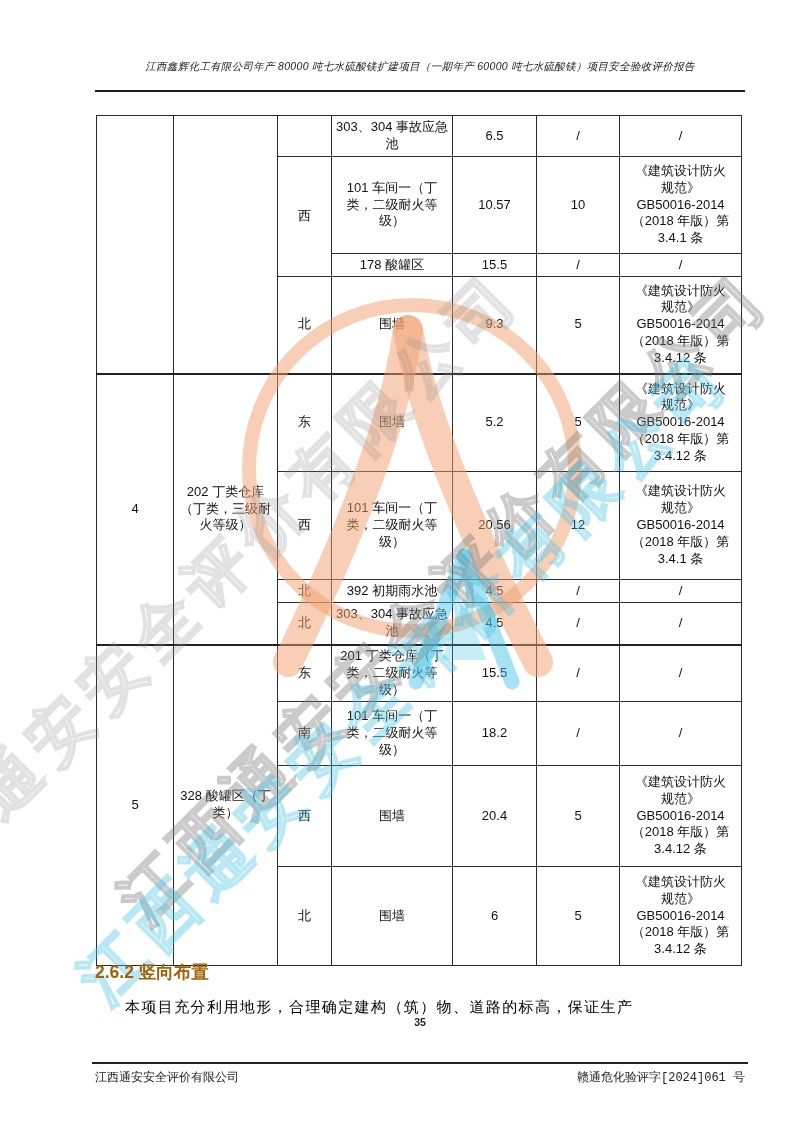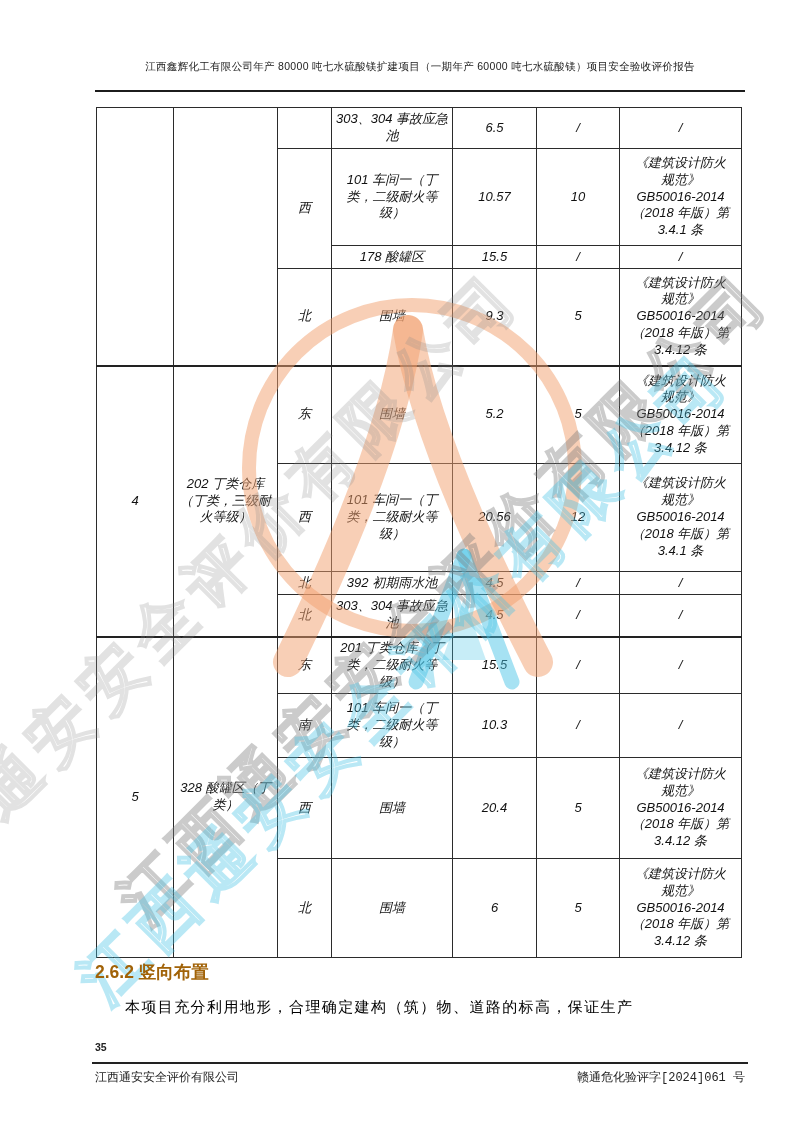--- a/index.html
+++ b/index.html
@@ -2,45 +2,45 @@
 <html><head>
 <meta charset="utf-8">
 <style>
   html,body{margin:0;padding:0;background:#888;}
   .page{
     position:relative;width:794px;height:1123px;margin:0 auto;background:#ffffff;
     font-family:"Liberation Sans","DejaVu Sans",sans-serif;color:#1a1a1a;overflow:hidden;
   }
   
   .doc-header{position:absolute;left:95px;top:60px;width:650px;font-size:10.5px;
-    letter-spacing:.3px;text-align:center;white-space:nowrap;color:#222;}
+    letter-spacing:.3px;text-align:center;white-space:nowrap;color:#222;font-style:italic;}
   .header-rule{position:absolute;left:95px;top:90px;width:650px;height:2px;background:#1c1c1c;}
   
-  table.spacing{position:absolute;left:96px;top:107px;border-collapse:collapse;table-layout:fixed;
-    width:646px;border:1.5px solid #2b2b2b;font-style:italic;}
+  table.spacing{position:absolute;left:96px;top:115px;border-collapse:collapse;table-layout:fixed;
+    width:646px;border:1.5px solid #2b2b2b;}
   table.spacing td{border:1px solid #2b2b2b;text-align:center;vertical-align:middle;
     font-size:13px;line-height:1.3;padding:1px 2px;white-space:pre-line;color:#111;}
   td.num{font-size:13.5px;}
   td.basis{font-size:12.3px;line-height:1.45;}
   tr.sec td{border-top:2px solid #222;}
   
   .wm{position:absolute;inset:0;pointer-events:none;}
   .wm-diag{position:absolute;white-space:nowrap;font-size:64px;letter-spacing:10px;font-weight:700;
     color:transparent;-webkit-text-stroke:2px rgba(125,125,125,0.40);transform:rotate(-45deg);
     transform-origin:0 0;}
   .wm-diag.gray1{left:100px;top:880px;}
   .wm-diag.gray2{left:-150px;top:880px;-webkit-text-stroke:2px rgba(140,140,140,0.25);}
   .wm-diag.cyan1{left:60px;top:960px;-webkit-text-stroke:2px rgba(70,195,230,0.38);}
   .wm-red{position:absolute;left:272px;top:744px;font-size:62px;font-weight:700;letter-spacing:13px;
     color:rgba(222,42,35,0.60);white-space:nowrap;}
   
   .section-heading{position:absolute;left:95px;top:960px;font-size:17.5px;font-weight:700;color:#a16207;}
   .body-paragraph{position:absolute;left:95px;top:995px;width:652px;font-size:15px;line-height:1.55;
     text-indent:2em;letter-spacing:1.4px;color:#000000;}
-  .page-number{position:absolute;left:95px;top:1041px;width:650px;text-align:left;font-size:10.5px;
+  .page-number{position:absolute;left:95px;top:1016px;width:650px;text-align:center;font-size:10.5px;
     font-weight:700;color:#222;}
   .footer-rule{position:absolute;left:92px;top:1062px;width:656px;height:1.5px;background:#222;}
   .doc-footer{position:absolute;left:95px;top:1069px;width:650px;font-size:12px;color:#222;}
   .doc-footer .left{float:left;}
   .doc-footer .right{float:right;font-family:Liberation Mono, monospace;}
 </style>
 </head>
 <body>
 
 <div class="page">
@@ -142,21 +142,21 @@
         <td rowspan="4">328 酸罐区（丁类）</td>
         <td>东</td>
         <td>201 丁类仓库（丁类，二级耐火等级）</td>
         <td class="num">15.5</td>
         <td class="num">/</td>
         <td class="basis">/</td>
       </tr>
       <tr style="height:64px">
         <td>南</td>
         <td>101 车间一（丁类，二级耐火等级）</td>
-        <td class="num">10.3</td>
+        <td class="num">18.2</td>
         <td class="num">/</td>
         <td class="basis">/</td>
       </tr>
       <tr style="height:101px">
         <td>西</td>
         <td>围墙</td>
         <td class="num">20.4</td>
         <td class="num">5</td>
         <td class="basis">《建筑设计防火
 规范》

